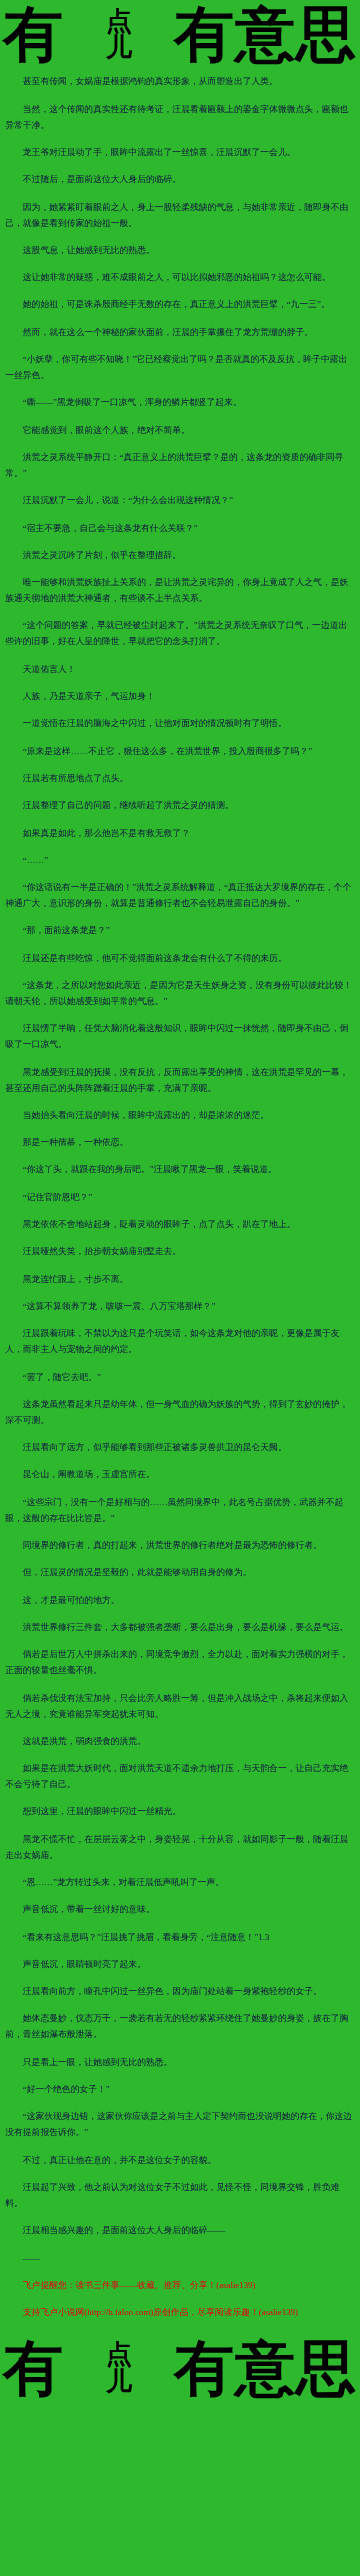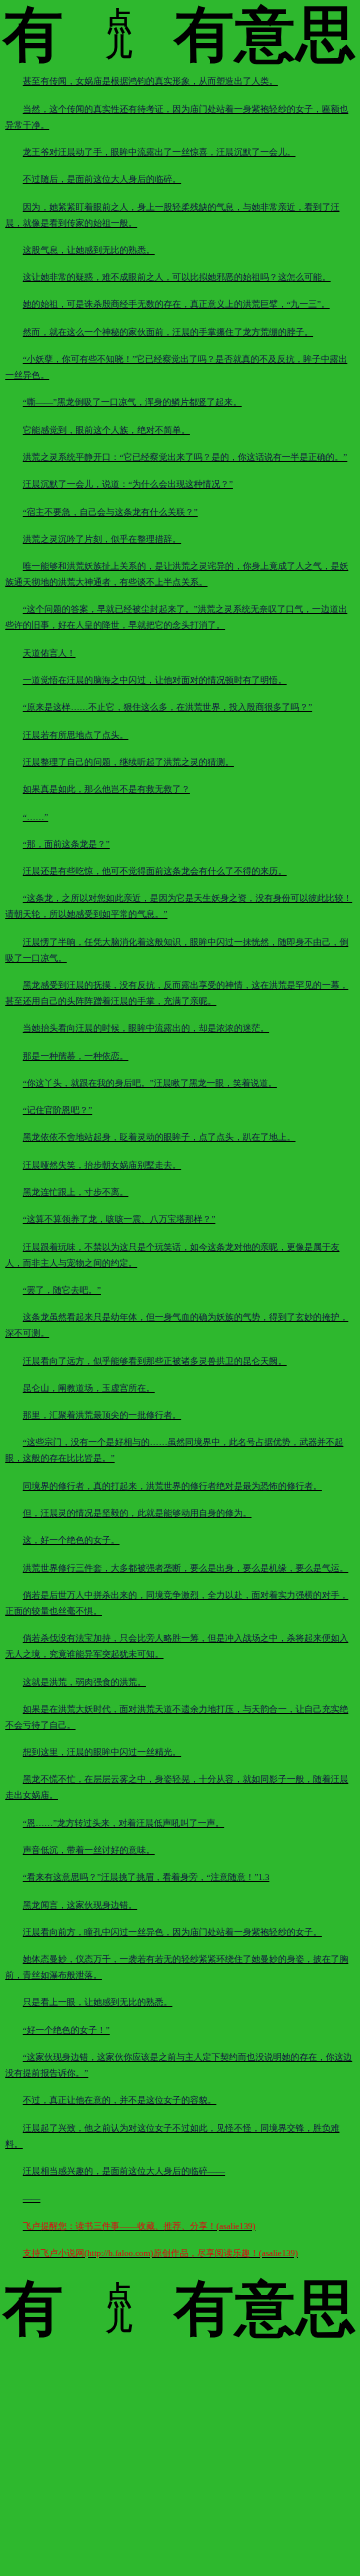--- a/index.html
+++ b/index.html
@@ -34,21 +34,20 @@
   .banner .stack{
     display:flex;
     flex-direction:column;
     justify-content:center;
     font-size:26px;
     line-height:1.02;
     margin:0 2.1px;
   }
   .article{
     padding:7.2px 5.2px 5.2px 5.2px;
-    text-decoration:underline;
   }
   .para{
     margin:0 0 11.3px 0;
     font-size:8.8px;
     line-height:16px;
     text-indent:2em;
     color:var(--text);
     word-break:break-all;
   }
   .para.red{
@@ -66,78 +65,79 @@
   <span class="big">有</span>
   <span class="stack">
     <span>点</span>
     <span>儿</span>
   </span>
   <span class="big">有意思</span>
 </div>
 
 <div class="article" id="article">
     <p class="para normal">甚至有传闻，女娲庙是根据鸿钧的真实形象，从而塑造出了人类。</p>
-    <p class="para normal">当然，这个传闻的真实性还有待考证，因为庙门处站着一身紫袍轻纱的女子，匾额也异常干净。</p>
+    <p class="para normal">当然，这个传闻的真实性还有待考证，汪晨看着匾额上的鎏金字体微微点头，匾额也异常干净。</p>
     <p class="para normal">龙王爷对汪晨动了手，眼眸中流露出了一丝惊喜，汪晨沉默了一会儿。</p>
     <p class="para normal">不过随后，是面前这位大人身后的临碎。</p>
-    <p class="para normal">因为，她紧紧盯着眼前之人，身上一股轻柔残缺的气息，与她非常亲近，看到了汪晨，就像是看到传家的始祖一般。</p>
+    <p class="para normal">因为，她紧紧盯着眼前之人，身上一股轻柔残缺的气息，与她非常亲近，随即身不由己，就像是看到传家的始祖一般。</p>
     <p class="para normal">这股气息，让她感到无比的熟悉。</p>
     <p class="para normal">这让她非常的疑惑，难不成眼前之人，可以比拟她邪恶的始祖吗？这怎么可能。</p>
     <p class="para normal">她的始祖，可是诛杀殷商经手无数的存在，真正意义上的洪荒巨擘，“九一三”。</p>
     <p class="para normal">然而，就在这么一个神秘的家伙面前，汪晨的手掌攥住了龙方荒绷的脖子。</p>
     <p class="para normal">“小妖孽，你可有些不知晓！”它已经察觉出了吗？是否就真的不及反抗，眸子中露出一丝异色。</p>
     <p class="para normal">“嘶——”黑龙倒吸了一口凉气，浑身的鳞片都竖了起来。</p>
     <p class="para normal">它能感觉到，眼前这个人族，绝对不简单。</p>
-    <p class="para normal">洪荒之灵系统平静开口：“它已经察觉出来了吗？是的，你这话说有一半是正确的。”</p>
+    <p class="para normal">洪荒之灵系统平静开口：“真正意义上的洪荒巨擘？是的，这条龙的资质的确非同寻常。”</p>
     <p class="para normal">汪晨沉默了一会儿，说道：“为什么会出现这种情况？”</p>
     <p class="para normal">“宿主不要急，自己会与这条龙有什么关联？”</p>
     <p class="para normal">洪荒之灵沉吟了片刻，似乎在整理措辞。</p>
     <p class="para normal">唯一能够和洪荒妖族扯上关系的，是让洪荒之灵诧异的，你身上竟成了人之气，是妖族通天彻地的洪荒大神通者，有些谈不上半点关系。</p>
     <p class="para normal">“这个问题的答案，早就已经被尘封起来了。”洪荒之灵系统无奈叹了口气，一边道出些许的旧事，好在人皇的降世，早就把它的念头打消了。</p>
     <p class="para normal">天道佑言人！</p>
+    <p class="para normal">人族，乃是天道亲子，气运加身！</p>
     <p class="para normal">一道觉悟在汪晨的脑海之中闪过，让他对面对的情况顿时有了明悟。</p>
     <p class="para normal">“原来是这样……不止它，狠住这么多，在洪荒世界，投入殷商很多了吗？”</p>
     <p class="para normal">汪晨若有所思地点了点头。</p>
     <p class="para normal">汪晨整理了自己的问题，继续听起了洪荒之灵的猜测。</p>
     <p class="para normal">如果真是如此，那么他岂不是有救无救了？</p>
     <p class="para normal">“……”</p>
+    <p class="para normal">“你这话说有一半是正确的！”洪荒之灵系统解释道，“真正抵达大罗境界的存在，个个神通广大，意识形的身份，就算是普通修行者也不会轻易泄露自己的身份。”</p>
     <p class="para normal">“那，面前这条龙是？”</p>
     <p class="para normal">汪晨还是有些吃惊，他可不觉得面前这条龙会有什么了不得的来历。</p>
     <p class="para normal">“这条龙，之所以对您如此亲近，是因为它是天生妖身之资，没有身份可以彼此比较！请朝天轮，所以她感受到如平常的气息。”</p>
     <p class="para normal">汪晨愣了半晌，任凭大脑消化着这般知识，眼眸中闪过一抹恍然，随即身不由己，倒吸了一口凉气。</p>
     <p class="para normal">黑龙感受到汪晨的抚摸，没有反抗，反而露出享受的神情，这在洪荒是罕见的一幕，甚至还用自己的头阵阵蹭着汪晨的手掌，充满了亲昵。</p>
     <p class="para normal">当她抬头看向汪晨的时候，眼眸中流露出的，却是浓浓的迷茫。</p>
     <p class="para normal">那是一种孺慕，一种依恋。</p>
     <p class="para normal">“你这丫头，就跟在我的身后吧。”汪晨瞅了黑龙一眼，笑着说道。</p>
     <p class="para normal">“记住官阶恩吧？”</p>
     <p class="para normal">黑龙依依不舍地站起身，眨着灵动的眼眸子，点了点头，趴在了地上。</p>
     <p class="para normal">汪晨哑然失笑，抬步朝女娲庙别墅走去。</p>
     <p class="para normal">黑龙连忙跟上，寸步不离。</p>
     <p class="para normal">“这算不算领养了龙，咳咳一震、八万宝塔那样？”</p>
     <p class="para normal">汪晨跟着玩味，不禁以为这只是个玩笑话，如今这条龙对他的亲昵，更像是属于友人，而非主人与宠物之间的约定。</p>
     <p class="para normal">“罢了，随它去吧。”</p>
     <p class="para normal">这条龙虽然看起来只是幼年体，但一身气血的确为妖族的气势，得到了玄妙的掩护，深不可测。</p>
     <p class="para normal">汪晨看向了远方，似乎能够看到那些正被诸多灵兽拱卫的昆仑天阙。</p>
     <p class="para normal">昆仑山，阐教道场，玉虚宫所在。</p>
-    <p class="para normal">那里，汇聚着洪荒最顶尖的一批修行者。</p>
     <p class="para normal">“这些宗门，没有一个是好相与的……虽然同境界中，此名号占据优势，武器并不起眼，这般的存在比比皆是。”</p>
     <p class="para normal">同境界的修行者，真的打起来，洪荒世界的修行者绝对是最为恐怖的修行者。</p>
     <p class="para normal">但，汪晨灵的情况是坚毅的，此就是能够动用自身的修为。</p>
-    <p class="para normal">这，好一个绝色的女子。</p>
+    <p class="para normal">这，才是最可怕的地方。</p>
     <p class="para normal">洪荒世界修行三件套，大多都被强者垄断，要么是出身，要么是机缘，要么是气运。</p>
     <p class="para normal">倘若是后世万人中拼杀出来的，同境竞争激烈，全力以赴，面对着实力强横的对手，正面的较量也丝毫不惧。</p>
     <p class="para normal">倘若杀伐没有法宝加持，只会比旁人略胜一筹，但是冲入战场之中，杀将起来便如入无人之境，究竟谁能异军突起犹未可知。</p>
     <p class="para normal">这就是洪荒，弱肉强食的洪荒。</p>
     <p class="para normal">如果是在洪荒大妖时代，面对洪荒天道不遗余力地打压，与天韵合一，让自己充实绝不会亏待了自己。</p>
     <p class="para normal">想到这里，汪晨的眼眸中闪过一丝精光。</p>
     <p class="para normal">黑龙不慌不忙，在层层云雾之中，身姿轻晃，十分从容，就如同影子一般，随着汪晨走出女娲庙。</p>
     <p class="para normal">“恩……”龙方转过头来，对着汪晨低声吼叫了一声。</p>
     <p class="para normal">声音低沉，带着一丝讨好的意味。</p>
     <p class="para normal">“看来有这意思吗？”汪晨挑了挑眉，看着身旁，“注意随意！”1.3</p>
-    <p class="para normal">黑龙闻言，这家伙现身边错。</p>
+    <p class="para normal">声音低沉，眼睛顿时亮了起来。</p>
     <p class="para normal">汪晨看向前方，瞳孔中闪过一丝异色，因为庙门处站着一身紫袍轻纱的女子。</p>
     <p class="para normal">她体态曼妙，仪态万千，一袭若有若无的轻纱紧紧环绕住了她曼妙的身姿，披在了胸前，青丝如瀑布般泄落。</p>
     <p class="para normal">只是看上一眼，让她感到无比的熟悉。</p>
     <p class="para normal">“好一个绝色的女子！”</p>
     <p class="para normal">“这家伙现身边错，这家伙你应该是之前与主人定下契约而也没说明她的存在，你这边没有提前报告诉你。”</p>
     <p class="para normal">不过，真正让他在意的，并不是这位女子的容貌。</p>
     <p class="para normal">汪晨起了兴致，他之前认为对这位女子不过如此，见怪不怪，同境界交锋，胜负难料。</p>
     <p class="para normal">汪晨相当感兴趣的，是面前这位大人身后的临碎——</p>
     <p class="para normal">——</p>
     <p class="para red">飞卢提醒您：读书三件事——收藏、推荐、分享！(asalie139)</p>

